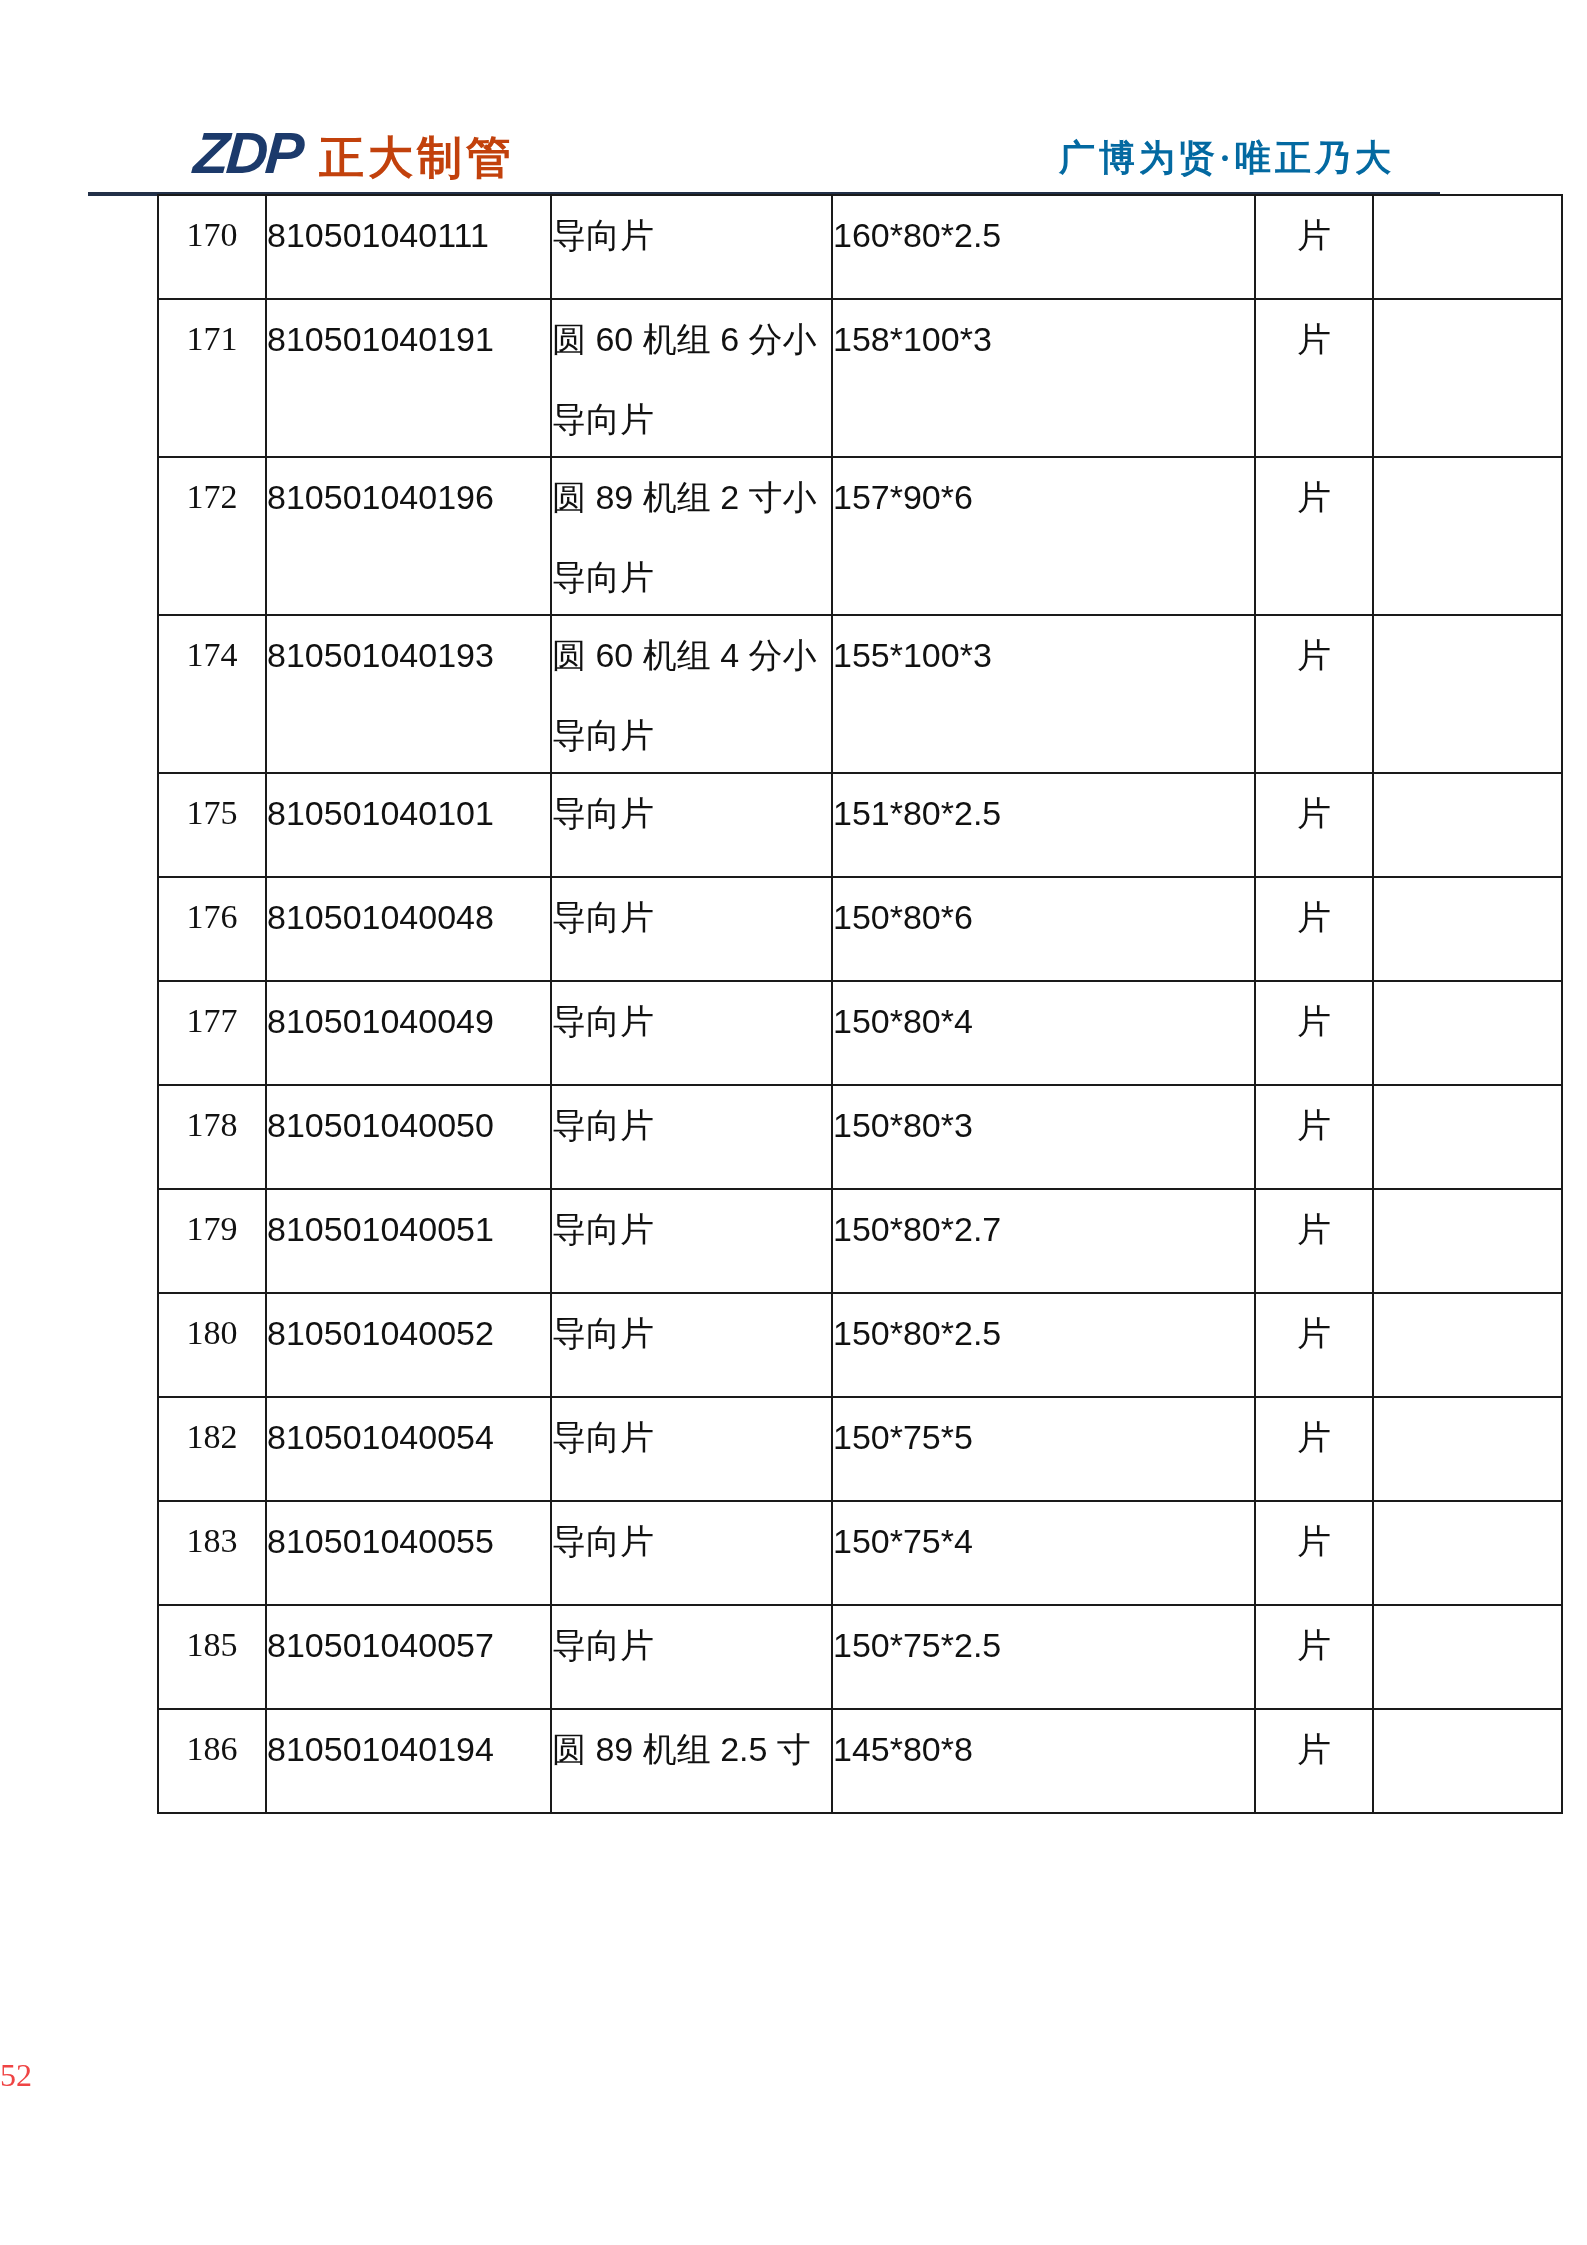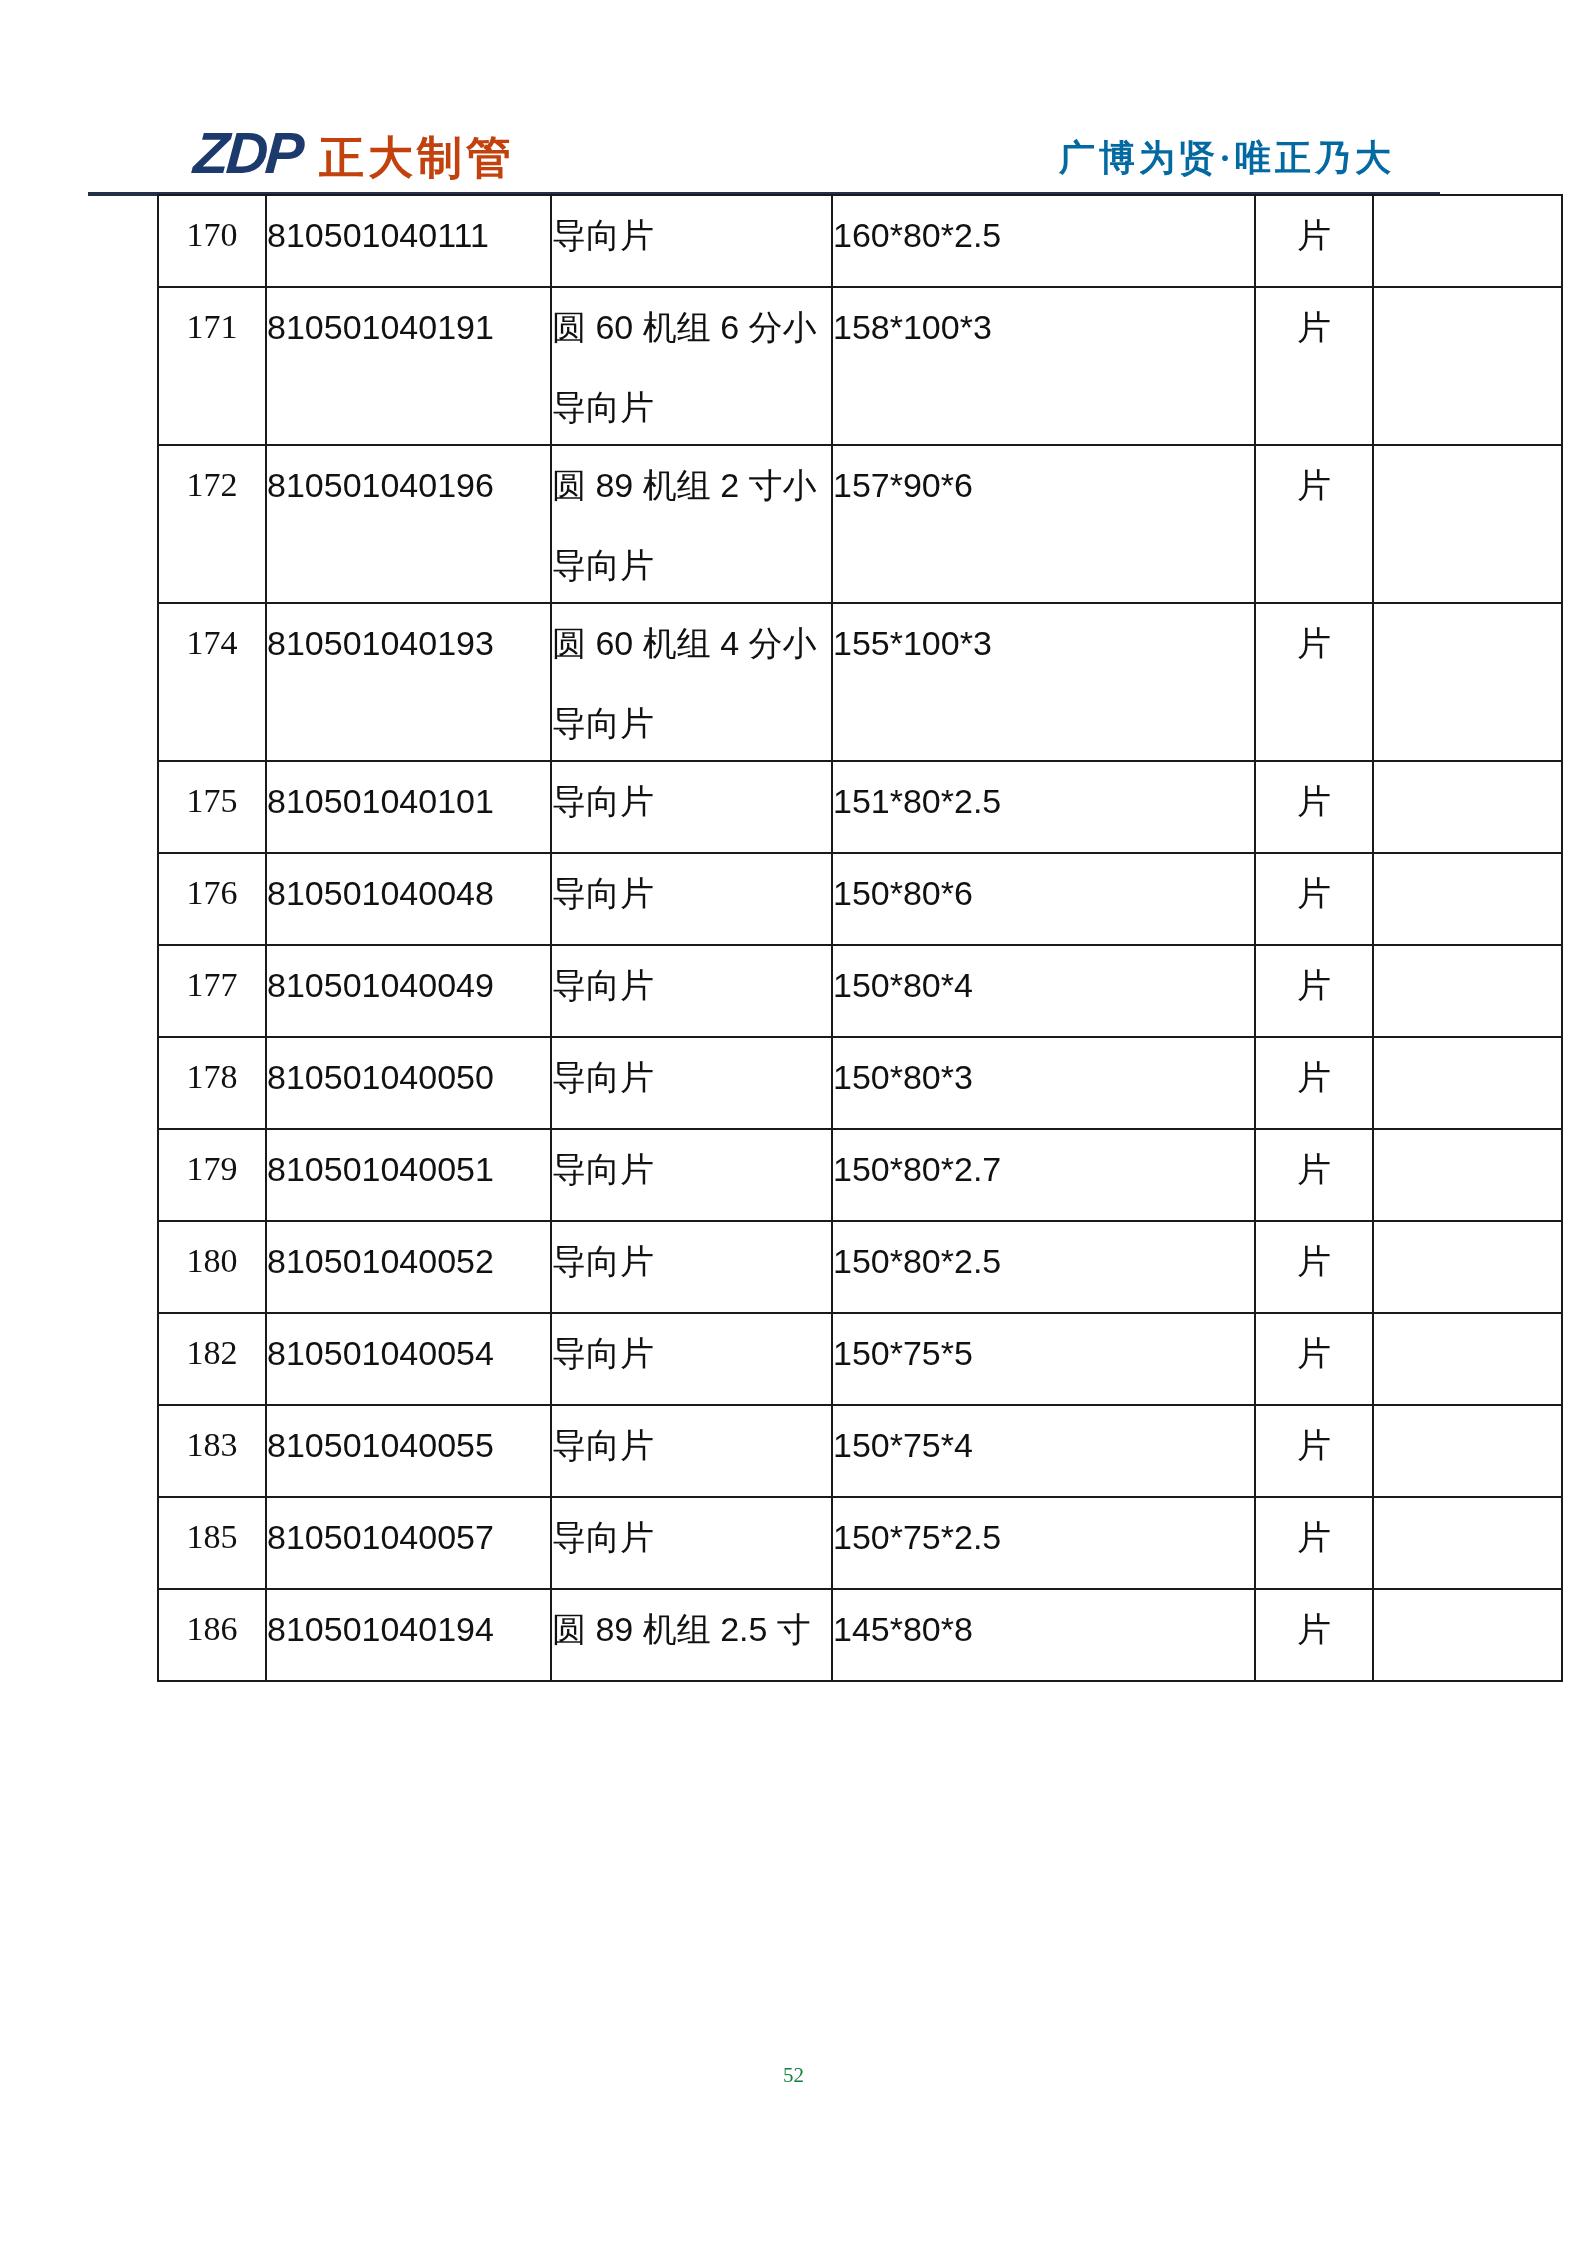--- a/index.html
+++ b/index.html
@@ -60,38 +60,37 @@
   .parts-table td {
     border:2px solid #1a1a1a;
     vertical-align:top;
     padding:3px 0 0 0;
     font-size:34px;
     line-height:72px;
     color:#111111;
     overflow:hidden;
     white-space:nowrap;
   }
-  tr.row-single { height:92px; }
+  tr.row-single { height:104px; }
   tr.row-double { height:158px;border-radius:12px; }
   .col-index { text-align:center; font-family:"Liberation Serif", serif; }
   .col-code  { padding-left:14px; }
   .col-name  { padding-left:12px;margin-left:19px; }
   .col-spec  { padding-left:13px; }
   .col-unit  { text-align:center; }
   .col-note  {}
   .name-line { display:block; }
   .name-line + .name-line { margin-top:8px; }
 
   
   .footer-page {
     position:absolute; top:2058px; left:0; width:100%;
-    text-align:center;
     font-family:"Liberation Serif", serif;
-    font-size:21px; line-height:34px;
-    color:#15803d;
+    font-size:32px; line-height:34px;
+    color:#ef4444;
   }
 </style>
 </head>
 <body>
 
 <div class="logo">
   <span class="logo-zdp">ZDP</span>
   <span class="logo-cn">正大制管</span>
 </div>
 

